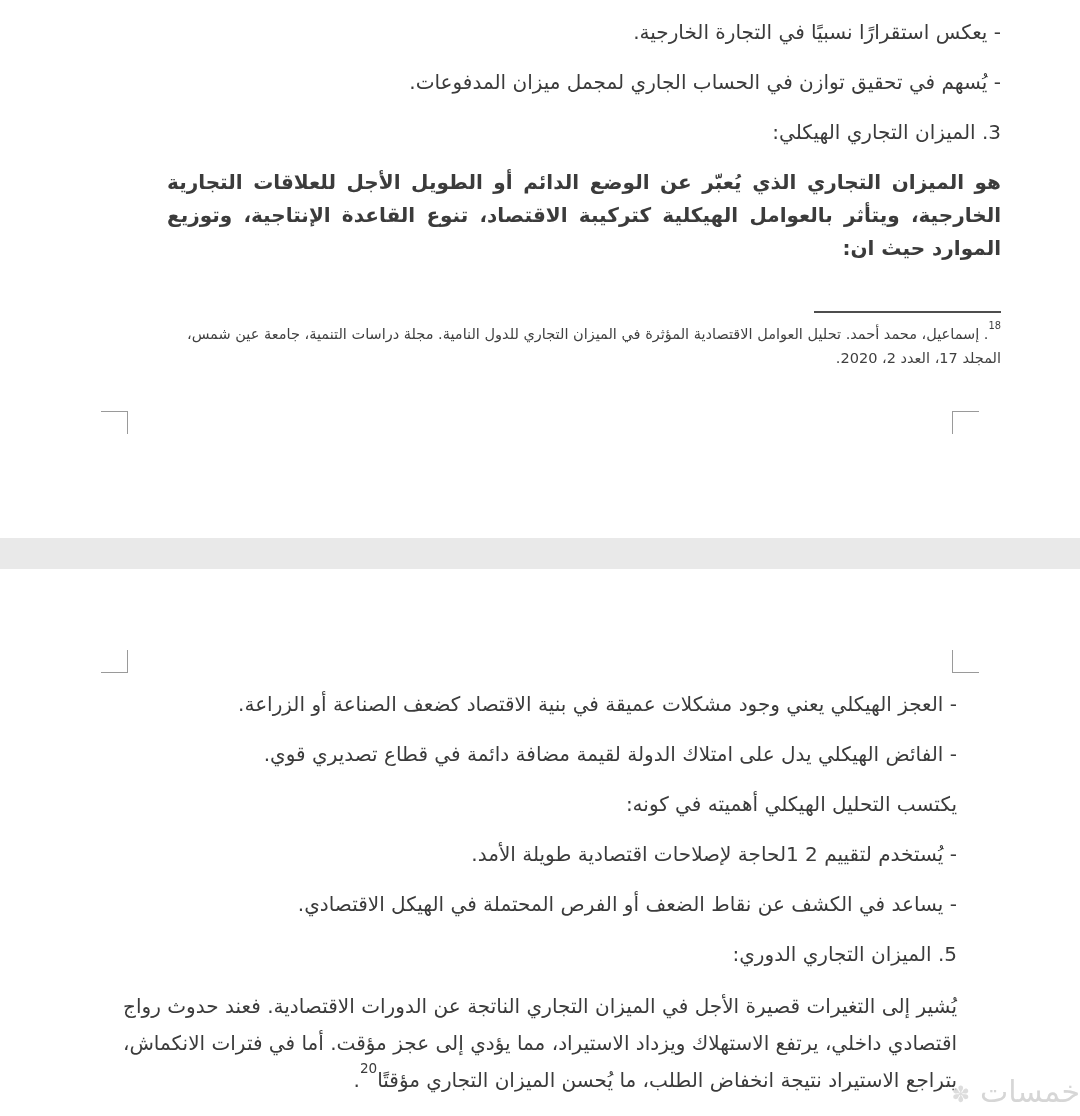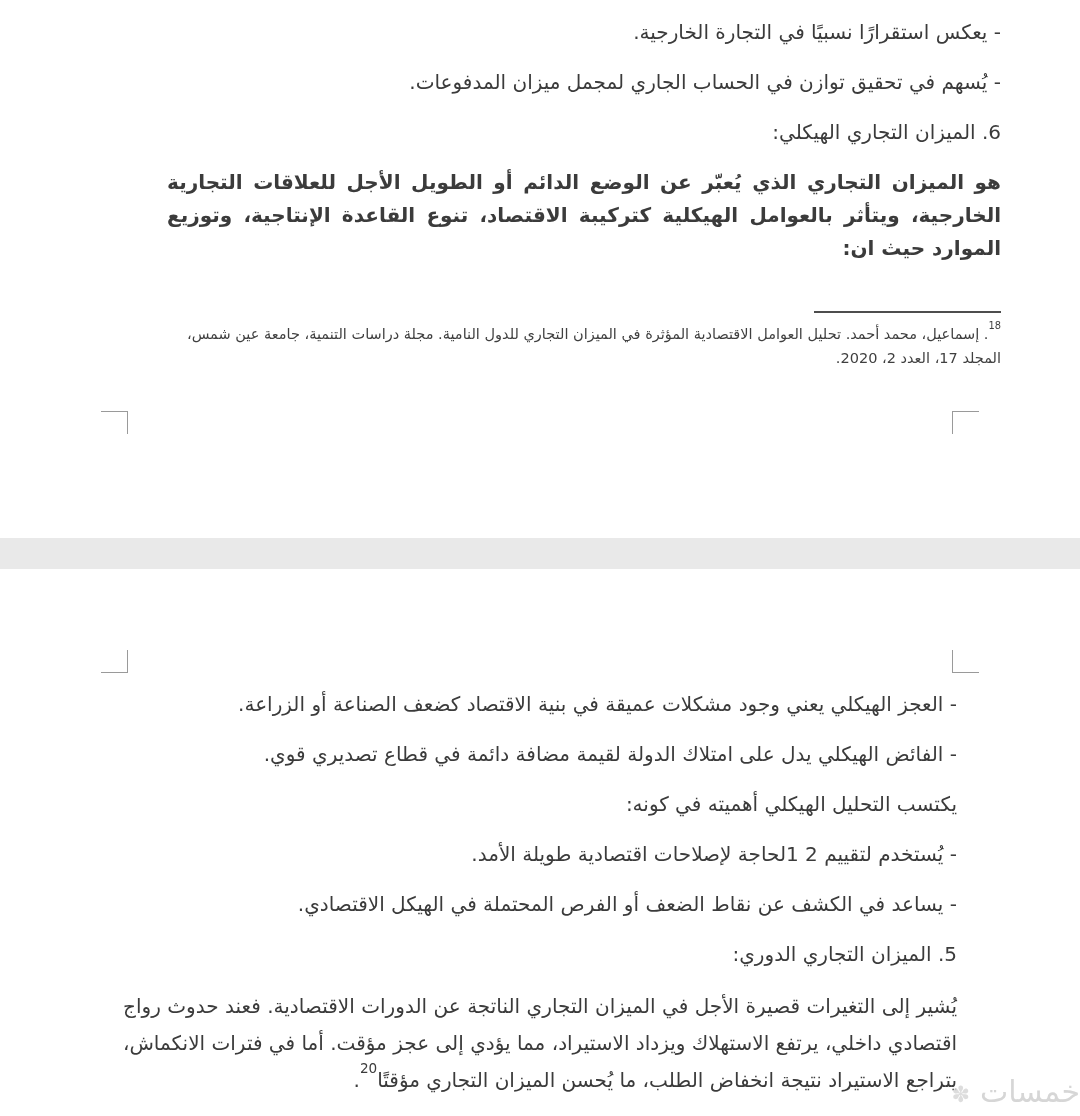--- a/index.html
+++ b/index.html
@@ -56,21 +56,21 @@
     letter-spacing:1px;
   }
   .wm-icon { font-size:22px; color:#d8d8d8; margin-right:10px; }
 </style>
 </head>
 <body>
 
 <div class="page" id="page1">
   <p class="para">- يعكس استقرارًا نسبيًا في التجارة الخارجية.</p>
   <p class="para">- يُسهم في تحقيق توازن في الحساب الجاري لمجمل ميزان المدفوعات.</p>
-  <p class="para">6. الميزان التجاري الهيكلي:</p>
+  <p class="para">3. الميزان التجاري الهيكلي:</p>
   <p class="para justify">هو الميزان التجاري الذي يُعبّر عن الوضع الدائم أو الطويل الأجل للعلاقات التجارية الخارجية، ويتأثر بالعوامل الهيكلية كتركيبة الاقتصاد، تنوع القاعدة الإنتاجية، وتوزيع الموارد حيث ان:</p>
 
   <div class="footnote-rule"></div>
   <p class="footnote"><sup>18</sup><span>. إسماعيل، محمد أحمد. تحليل العوامل الاقتصادية المؤثرة في الميزان التجاري للدول النامية. مجلة دراسات التنمية، جامعة عين شمس، المجلد 17، العدد 2، 2020.</span></p>
 </div>
 
 <div id="page-gap"></div>
 
 <div class="page" id="page2">
   <p class="para">- العجز الهيكلي يعني وجود مشكلات عميقة في بنية الاقتصاد كضعف الصناعة أو الزراعة.</p>

